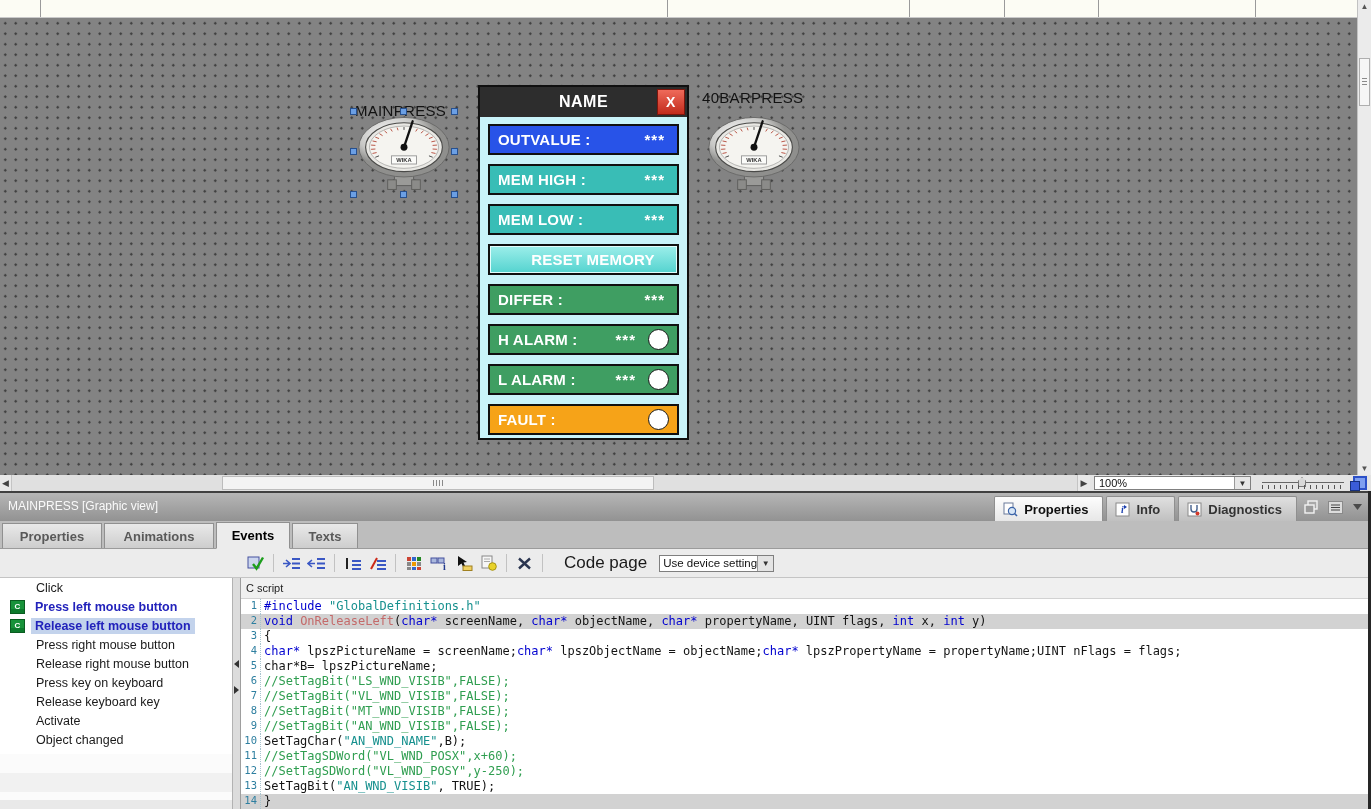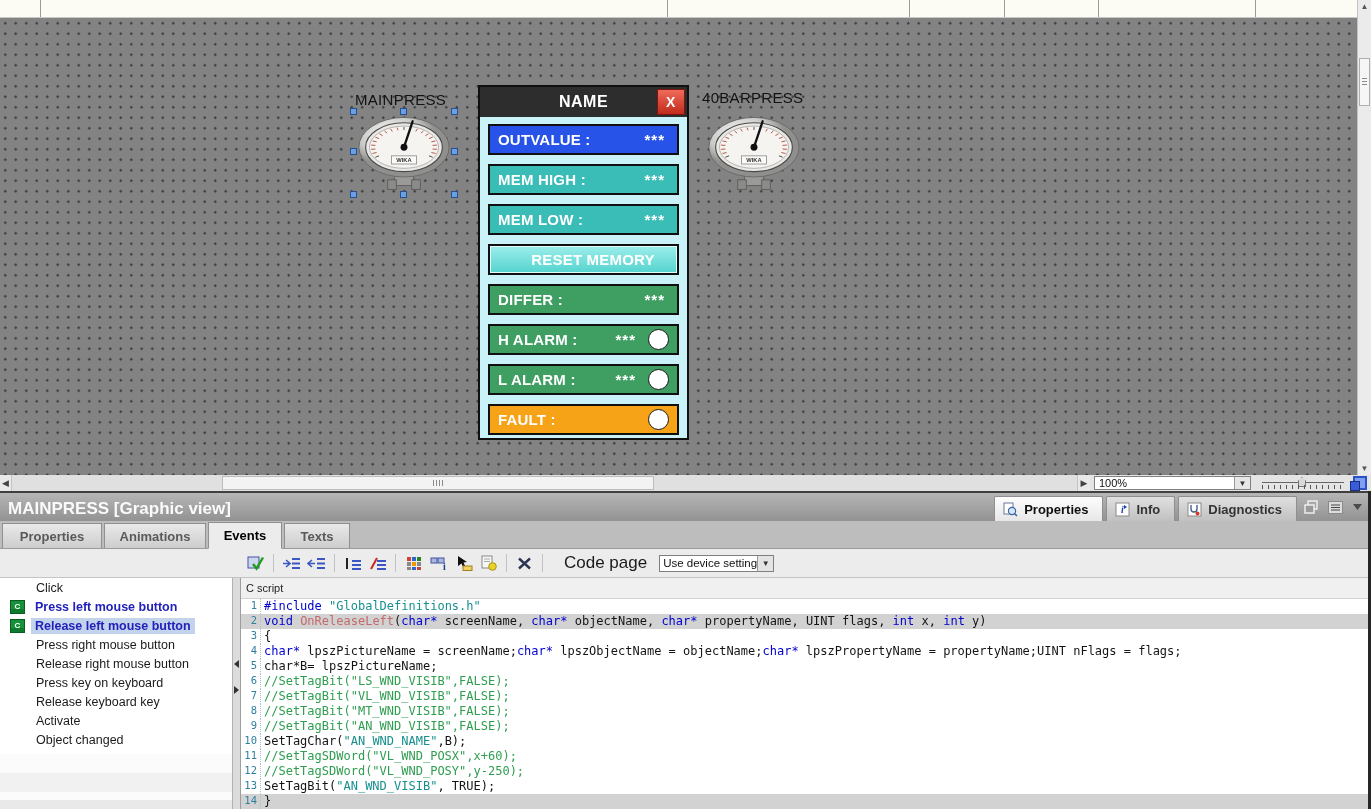--- a/index.html
+++ b/index.html
@@ -64,33 +64,33 @@
   .zoom-slider::after{content:"";position:absolute;left:0;right:0;bottom:0;height:4px;
      background:repeating-linear-gradient(90deg,#555 0 1px,transparent 1px 6px);}
   .zs-thumb{position:absolute;left:36px;top:0;width:8px;height:10px;background:#d8d8d8;border:1px solid #777;box-sizing:border-box;
      clip-path:polygon(50% 0,100% 38%,100% 100%,0 100%,0 38%);}
   .overview-btn{position:absolute;left:1351px;top:0;width:17px;height:16px;display:flex;align-items:center;justify-content:center;}
   .ov-sq{width:10px;height:10px;background:#7f9ff0;border:2px solid #2c50c8;position:relative;}
   .ov-sq::after{content:"";position:absolute;left:-5px;top:3px;width:8px;height:8px;background:#3a5cd8;border:1px solid #16307e;}
 
   
   .panel-titlebar{position:absolute;left:0;top:491px;width:1371px;height:30px;background:linear-gradient(#b6b6b6,#929292);border-top:2px solid #404040;box-sizing:border-box;}
-  .panel-title{position:absolute;left:8px;top:6px;font-size:17px;font-weight:bold;color:#fafafa;}
+  .panel-title{position:absolute;left:8px;top:6px;font-size:12px;font-weight:normal;color:#fafafa;}
   .right-tabs{position:absolute;right:74px;top:3px;height:25px;display:flex;gap:3px;align-items:flex-end;}
   .rtab{height:25px;display:flex;align-items:center;padding:0 14px 0 8px;font-size:13px;font-weight:bold;color:#333;
         background:linear-gradient(#e0e0e0,#c0c0c0);border:1px solid #8f8f8f;border-bottom:none;border-radius:2px 2px 0 0;box-sizing:border-box;}
   .rtab.active{background:linear-gradient(#fdfdfd,#e7e7e7);color:#101010;}
   .rtab svg{margin-right:6px;}
   .win-controls{position:absolute;right:8px;top:7px;display:flex;gap:9px;align-items:center;}
 
   
   .editor-tabs{position:absolute;left:0;top:521px;width:1368px;height:28px;background:#bdbdbd;border-bottom:1px solid #9b9b9b;box-sizing:border-box;display:flex;align-items:flex-end;padding-left:2px;}
   .etab{height:25px;display:flex;align-items:center;justify-content:center;font-size:13px;font-weight:bold;color:#595959;
         background:linear-gradient(#e9e9e9,#cdcdcd);border:1px solid #909090;border-bottom:none;margin-right:2px;box-sizing:border-box;}
-  .etab.t0{width:100px}.etab.t1{width:102px}.etab.t2{width:74px}.etab.t3{width:66px}
+  .etab.t0{width:100px}.etab.t1{width:110px}.etab.t2{width:74px}.etab.t3{width:66px}
   .etab.active{background:#ececec;color:#000;height:27px;border-bottom:1px solid #ececec;margin-bottom:-1px;}
 
   
   .toolbar{position:absolute;left:0;top:549px;width:1368px;height:29px;background:#ececec;border-bottom:1px solid #c4c4c4;box-sizing:border-box;display:flex;align-items:center;padding-left:243px;}
   .tbtn{width:25px;height:22px;display:flex;align-items:center;justify-content:center;}
   .tsep{width:1px;height:18px;background:#c2c2c2;margin:0 5px;}
   .codepage-label{font-size:17px;color:#1a1a1a;margin:0 12px 0 16px;}
   .enc-combo{width:115px;height:17px;background:#fff;border:1px solid #7f7f7f;box-sizing:border-box;display:flex;align-items:center;position:relative;font-size:11.5px;color:#111;}
   .enc-text{padding-left:3px;white-space:nowrap;overflow:hidden;width:108px;}
   .enc-dd{position:absolute;right:0;top:0;bottom:0;width:15px;background:#e4e4e4;border-left:1px solid #999;display:flex;align-items:center;justify-content:center;font-size:8px;color:#333;}
@@ -136,21 +136,21 @@
   <div class="ruler">
     <div class="rt" style="left:40px"></div>
     <div class="rt" style="left:667px"></div>
     <div class="rt" style="left:909px"></div>
     <div class="rt" style="left:1004px"></div>
     <div class="rt" style="left:1098px"></div>
     <div class="rt" style="left:1255px"></div>
   </div>
 
   <div class="canvas">
-    <div class="obj-label" style="left:355px;top:73px">MAINPRESS</div>
+    <div class="obj-label" style="left:355px;top:84px">MAINPRESS</div>
     <div class="gauge-wrap" style="left:356px;top:94px">
       <div class="gauge-body"><svg viewBox="0 0 100 82" width="100%" height="100%">
             <defs>
               <radialGradient id="bez" cx="35%" cy="30%">
                 <stop offset="0" stop-color="#fdfdfd"></stop>
                 <stop offset="0.7" stop-color="#c8c8c6"></stop>
                 <stop offset="1" stop-color="#8f8f8d"></stop>
               </radialGradient>
             </defs>
             <rect x="40" y="60" width="20" height="16" fill="#9a9a98" stroke="#5e5e5c"></rect>

